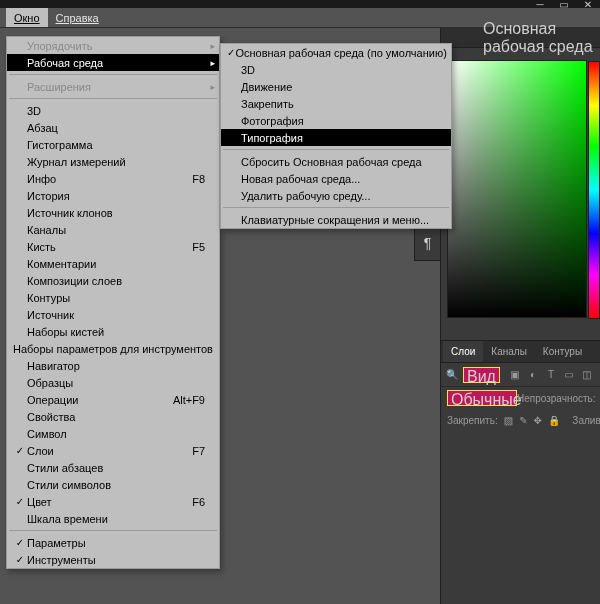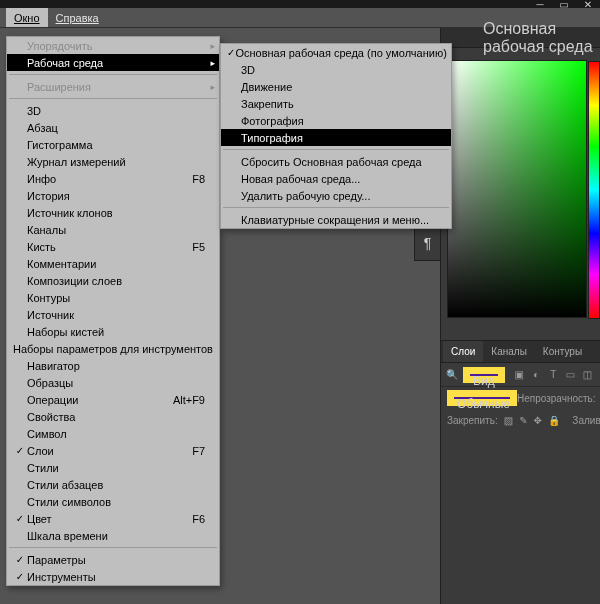--- a/index.html
+++ b/index.html
@@ -128,22 +128,22 @@
   .layers-tab.active { color: #fff; background: #3a3a3a; }
   .layers-row {
     display: flex; align-items: center;
     height: 24px; padding: 0 6px;
     font-size: 10px; color: #cfcfcf;
     gap: 4px;
     border-bottom: 1px solid #2a2a2a;
   }
   .layers-row .search-icon { width: 12px; height: 12px; display:inline-flex; align-items:center; justify-content:center; font-size:10px; }
   .layers-row select, .dummy-select {
-    background: #4c1d95; color: #cfcfcf;
-    border: 7px solid #fde047; font-size: 12px;
+    background: #be185d; color: #cfcfcf;
+    border: 1px solid #fde047; font-size: 16px;
     height: 16px; padding: 0 3px;
   }
   .layers-row .mini-icon {
     width: 14px; height: 14px;
     display: inline-flex; align-items: center; justify-content: center;
     font-size: 10px; color: #9a9a9a;
   }
   .layers-label-row {
     display: flex; align-items: center; justify-content: space-between;
     height: 22px; padding: 0 6px;
@@ -302,25 +302,20 @@
           <span class="label">Символ</span>
           <span class="shortcut"></span>
         </div>
         <div class="menu-row">
           <span class="check">✓</span>
           <span class="label">Слои</span>
           <span class="shortcut">F7</span>
         </div>
         <div class="menu-row">
           <span class="check"></span>
-          <span class="label">Стили</span>
-          <span class="shortcut"></span>
-        </div>
-        <div class="menu-row">
-          <span class="check"></span>
           <span class="label">Стили абзацев</span>
           <span class="shortcut"></span>
         </div>
         <div class="menu-row">
           <span class="check"></span>
           <span class="label">Стили символов</span>
           <span class="shortcut"></span>
         </div>
         <div class="menu-row">
           <span class="check">✓</span>

